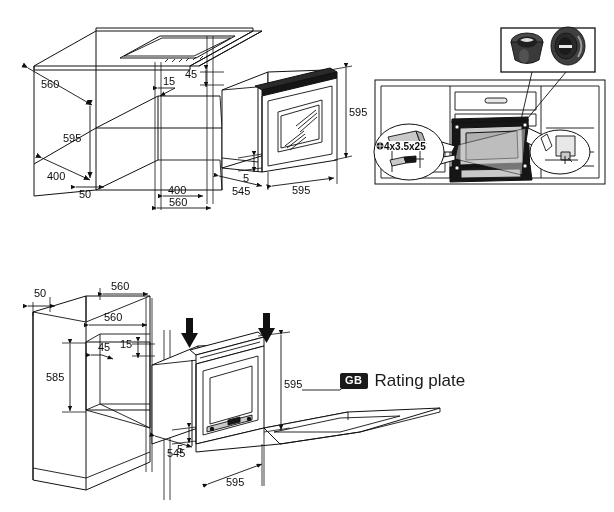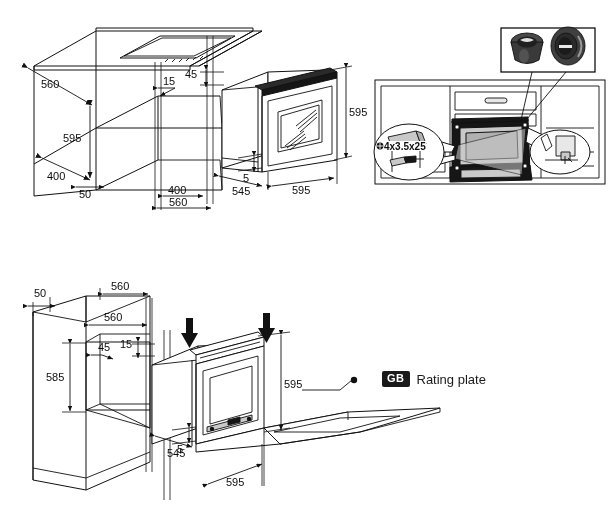--- a/index.html
+++ b/index.html
@@ -35,21 +35,21 @@
     background:#1a1a1a;color:#ffffff;
     font-family:"Liberation Sans",sans-serif;
     font-size:11px;font-weight:bold;
     padding:2px 5px 3px 5px;
     border-radius:2px;
     letter-spacing:0.5px;
     line-height:1;
   }
   .rating-text{
     font-family:"Liberation Sans",sans-serif;
-    font-size:13px;color:#1a1a1a;
+    font-size:17px;color:#1a1a1a;
   }
 </style>
 </head>
 <body>
 
 <div id="sheet">
 
 <svg width="614" height="512" viewBox="0 0 614 512" xmlns="http://www.w3.org/2000/svg">
 
   <defs>
@@ -466,18 +466,18 @@
     </g>
   </g>
 
   <g>
     <path class="ln-thin" d="M302,390 L340,390 L352,380"></path>
     <circle cx="354" cy="380" r="3.2" fill="#111111"></circle>
   </g>
 
 </svg>
 
-<div class="ratinglabel" style="left:382px;top:371px;">
+<div class="ratinglabel" style="left:340px;top:371px;">
   <span class="gb-badge">GB</span>
   <span class="rating-text">Rating plate</span>
 </div>
 
 </div>
 
 </body></html>

